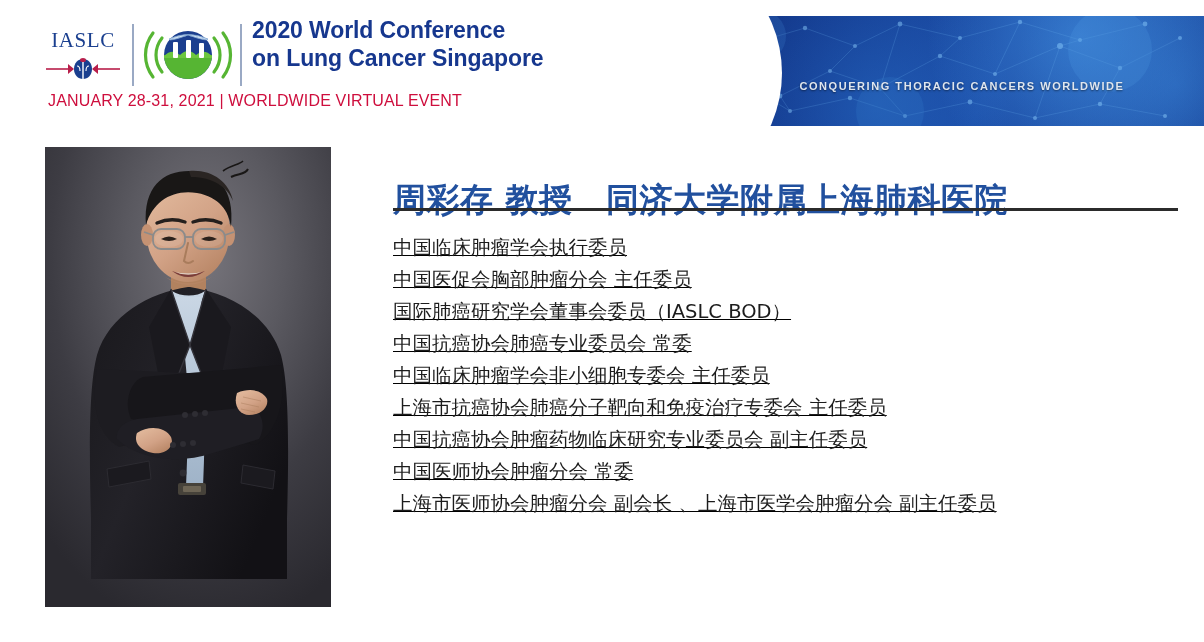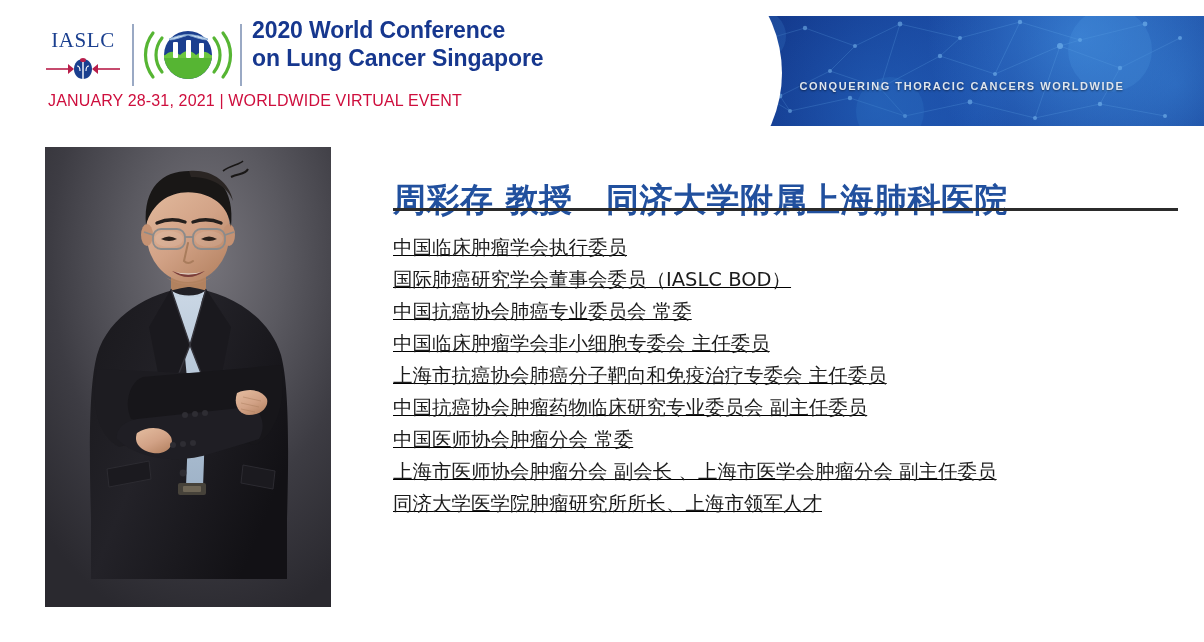--- a/index.html
+++ b/index.html
@@ -347,21 +347,21 @@
 
     <path d="M120 130 Q143 146 167 130 Q143 142 120 130 Z" fill="#b9876a" opacity="0.5"></path>
   </svg>
 </div>
 
 <div id="speaker-title">周彩存 教授　同济大学附属上海肺科医院</div>
 <div id="title-rule"></div>
 
 <div id="credentials">
   <div class="credential-line">中国临床肿瘤学会执行委员</div>
+  <div class="credential-line">中国医促会胸部肿瘤分会 主任委员</div>
   <div class="credential-line">国际肺癌研究学会董事会委员（IASLC BOD）</div>
   <div class="credential-line">中国抗癌协会肺癌专业委员会 常委</div>
   <div class="credential-line">中国临床肿瘤学会非小细胞专委会 主任委员</div>
   <div class="credential-line">上海市抗癌协会肺癌分子靶向和免疫治疗专委会 主任委员</div>
   <div class="credential-line">中国抗癌协会肿瘤药物临床研究专业委员会 副主任委员</div>
   <div class="credential-line">中国医师协会肿瘤分会 常委</div>
   <div class="credential-line">上海市医师协会肿瘤分会 副会长 、上海市医学会肿瘤分会 副主任委员</div>
-  <div class="credential-line">同济大学医学院肿瘤研究所所长、上海市领军人才</div>
 </div>
 
 </body></html>

